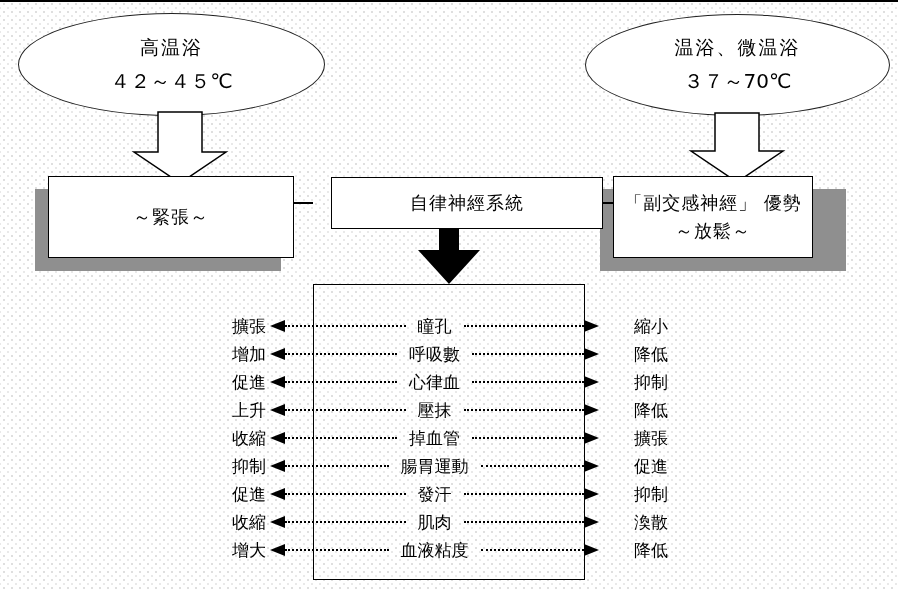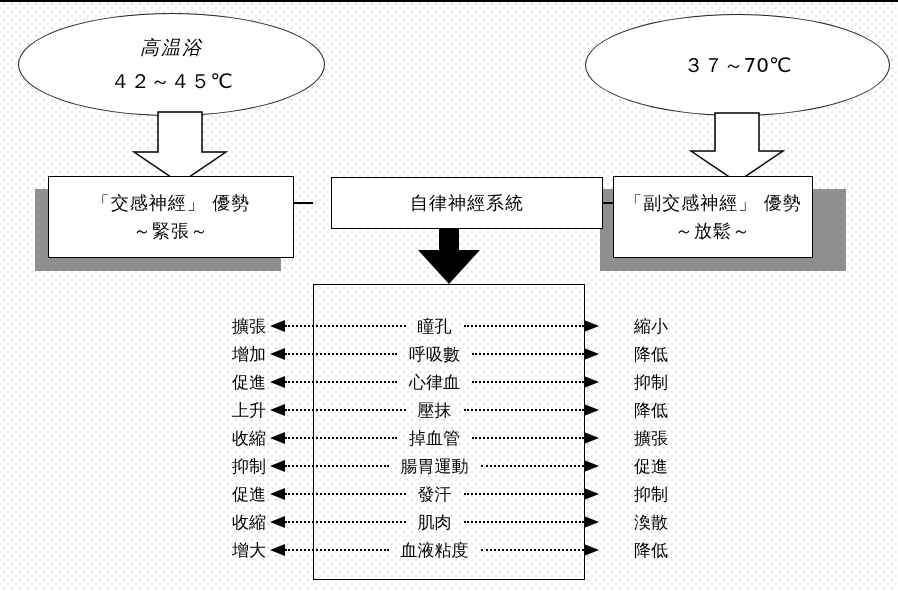--- a/index.html
+++ b/index.html
@@ -26,21 +26,21 @@
   
   .ellipse {
     position:absolute;
     border:1.5px solid #222;
     border-radius:50%;
     background:#fff;
     display:flex; flex-direction:column;
     align-items:center; justify-content:center;
     gap:7px;
   }
-  .ellipse .e-title { font-size:19px; letter-spacing:2px;font-style:italic; }
+  .ellipse .e-title { font-size:19px; letter-spacing:2px; }
   .ellipse .e-range { font-size:20px; }
   .el-left  { left:18px;  top:13px; width:307px; height:103px; }
   .el-right { left:585px; top:14px; width:305px; height:102px; }
   
   .shadow {
     position:absolute; background:#8f8f8f;
   }
   .box {
     position:absolute; background:#fff; border:1.5px solid #000;
     display:flex; flex-direction:column; align-items:center; justify-content:center;
@@ -89,38 +89,38 @@
 
 <div class="canvas">
 
   <div class="top-border"></div>
 
   <div class="ellipse el-left">
     <div class="e-title">高温浴</div>
     <div class="e-range">４２～４５℃</div>
   </div>
   <div class="ellipse el-right">
+    <div class="e-title">温浴、微温浴</div>
     <div class="e-range">３７～70℃</div>
   </div>
 
   <svg class="arrow-svg" style="left:131px;top:111px;" width="98" height="74" viewBox="0 0 98 74">
     <polygon points="27,1 27,41 3,41 49,72 95,41 71,41 71,1" fill="#ffffff" stroke="#000" stroke-width="1.5"></polygon>
   </svg>
   <svg class="arrow-svg" style="left:688px;top:112px;" width="98" height="72" viewBox="0 0 98 72">
     <polygon points="27,1 27,39 3,39 49,70 95,39 71,39 71,1" fill="#ffffff" stroke="#000" stroke-width="1.5"></polygon>
   </svg>
 
   <div class="shadow sh-left"></div>
   <div class="shadow sh-right"></div>
 
   <div class="connector conn-left"></div>
   <div class="connector conn-right"></div>
 
   <div class="box box-left">
-    <div>「交感神經」 優勢</div>
     <div>～緊張～</div>
   </div>
   <div class="box box-center">
     <div>自律神經系統</div>
   </div>
   <div class="box box-right">
     <div>「副交感神經」 優勢</div>
     <div>～放鬆～</div>
   </div>
 

